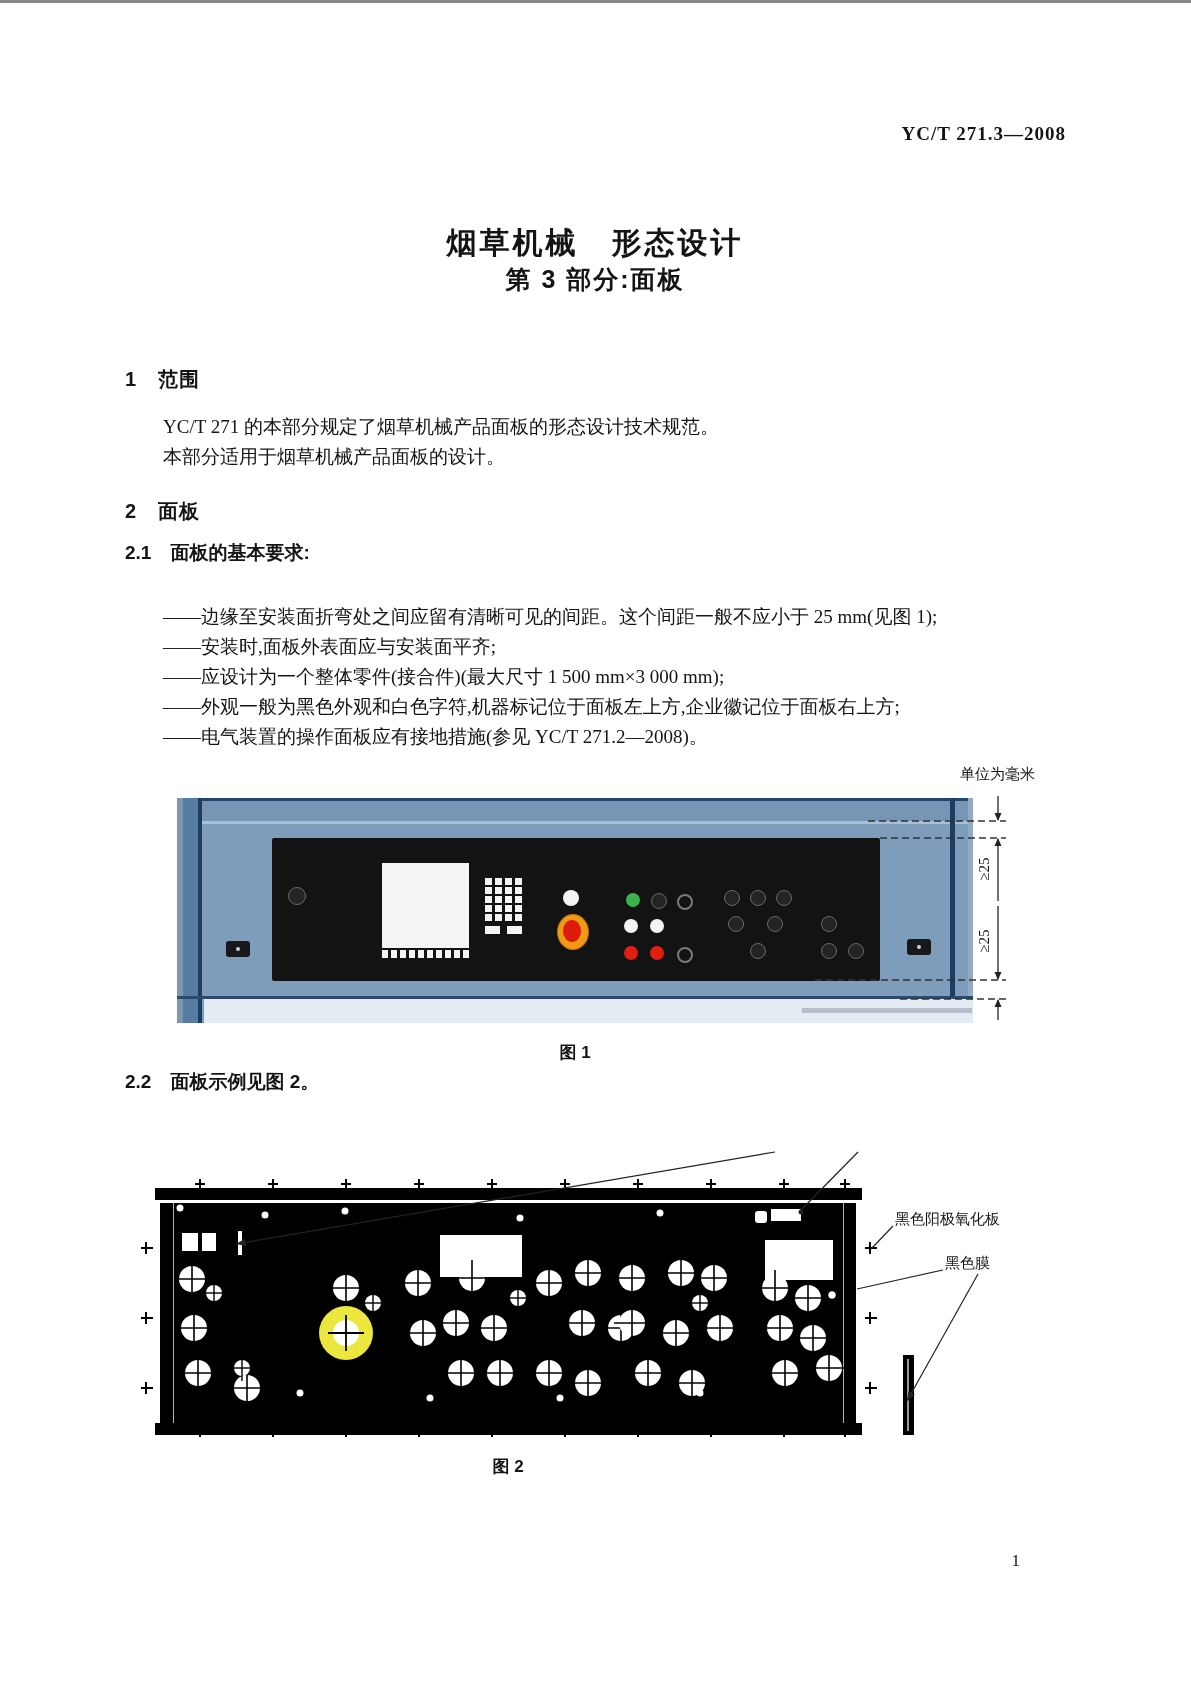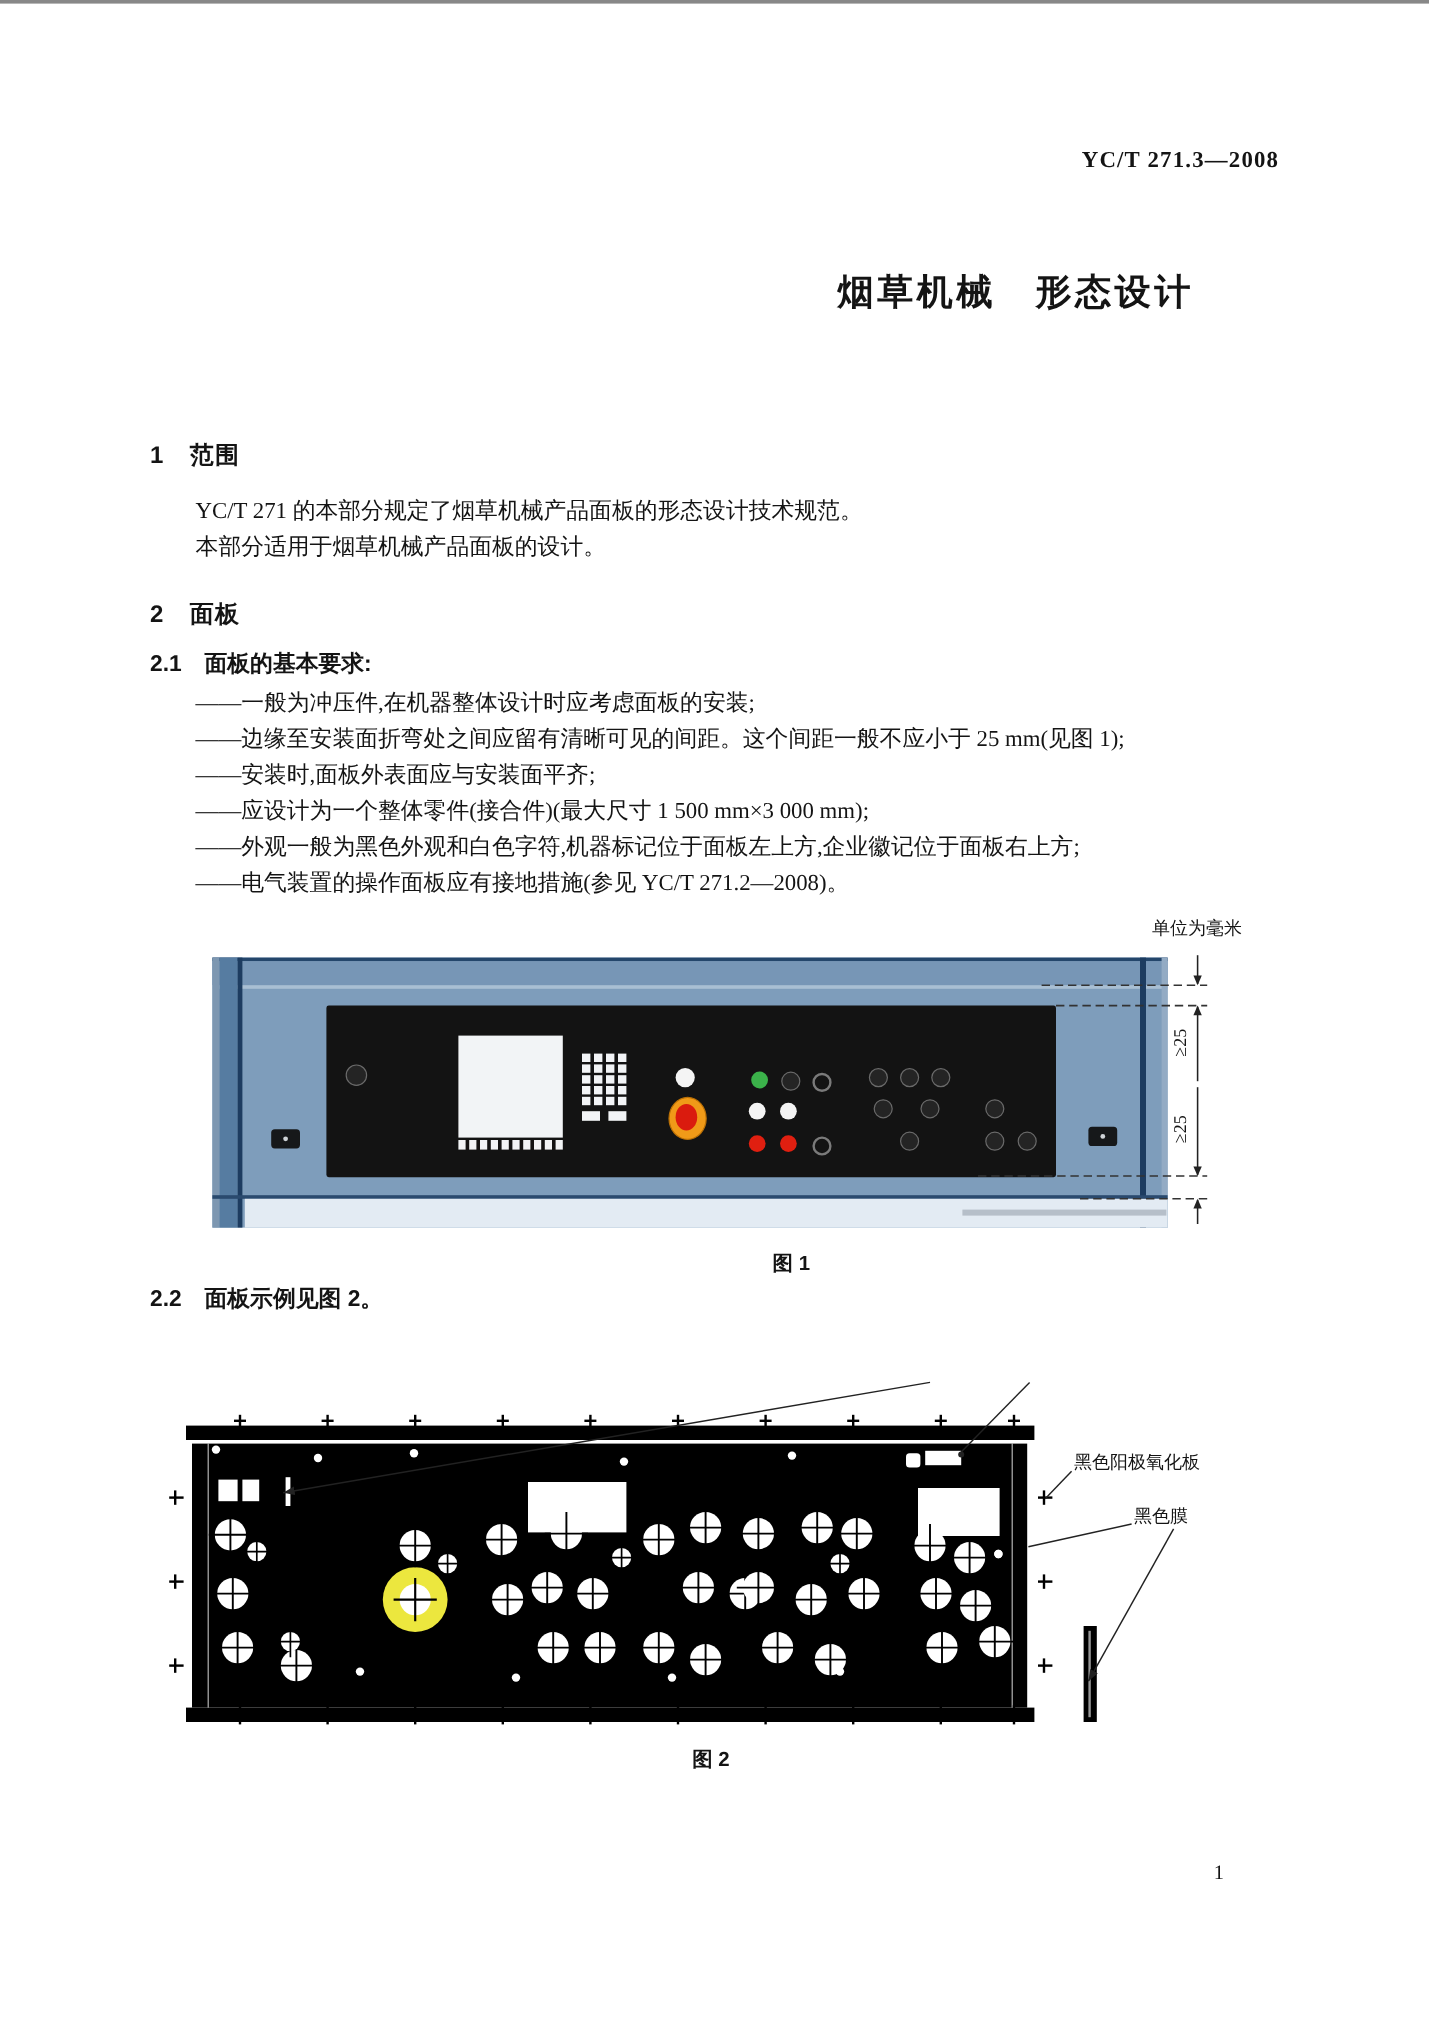--- a/index.html
+++ b/index.html
@@ -9,21 +9,21 @@
   .serif{font-family:"Liberation Serif",serif;}
   .hei{font-family:"Liberation Sans",sans-serif;font-weight:bold;}
   .hdr{font-size:19px;font-weight:bold;letter-spacing:1px;}
   .t1{font-size:30px;letter-spacing:3px;}
   .t2{font-size:25px;letter-spacing:2px;}
   .h1s{font-size:20px;letter-spacing:1px;}
   .h2s{font-size:19px;}
   .body-line{font-size:19px;line-height:24px;white-space:nowrap;}
   .small-label{font-size:15px;line-height:19px;}
   .caption{font-size:17px;}
-  .ctr{text-align:right;}
+  .ctr{text-align:center;}
   .rgt{text-align:right;}
   
   #fig1{left:177px;top:795px;width:796px;height:225px;background:#7e9dbb;}
   .f1-topline{left:0;top:0;width:796px;height:3px;background:#24466b;}
   .f1-topstrip{left:0;top:3px;width:796px;height:20px;background:#7796b6;}
   .f1-seam{left:0;top:23px;width:796px;height:3px;background:#a9bfd3;}
   .f1-left-a{left:0;top:0;width:6px;height:225px;background:#7d97b1;}
   .f1-left-b{left:6px;top:0;width:15px;height:225px;background:#567ca1;}
   .f1-left-c{left:21px;top:0;width:4px;height:225px;background:#1d3c60;}
   .f1-right-line{left:773px;top:0;width:5px;height:225px;background:#1d3c60;}
@@ -65,29 +65,29 @@
   .overlay{pointer-events:none;}
 </style>
 </head>
 <body>
 
 <div class="page">
 
   <div class="abs hdr rgt" style="left:766px;top:120px;width:300px;">YC/T 271.3—2008</div>
 
   <div class="abs hei t1 ctr" style="left:195px;top:220px;width:800px;">烟草机械　形态设计</div>
+  <div class="abs hei t2 ctr" style="left:195px;top:260px;width:800px;">第 3 部分:面板</div>
 
   <div class="abs hei h1s" style="left:125px;top:363px;">1　范围</div>
   <div class="abs body-line" style="left:163px;top:412px;">YC/T 271 的本部分规定了烟草机械产品面板的形态设计技术规范。</div>
   <div class="abs body-line" style="left:163px;top:442px;">本部分适用于烟草机械产品面板的设计。</div>
 
   <div class="abs hei h1s" style="left:125px;top:495px;">2　面板</div>
   <div class="abs hei h2s" style="left:125px;top:537px;">2.1　面板的基本要求:</div>
 
-  <div class="abs body-line" style="left:163px;top:572px;">——一般为冲压件,在机器整体设计时应考虑面板的安装;</div>
   <div class="abs body-line" style="left:163px;top:602px;">——边缘至安装面折弯处之间应留有清晰可见的间距。这个间距一般不应小于 25 mm(见图 1);</div>
   <div class="abs body-line" style="left:163px;top:632px;">——安装时,面板外表面应与安装面平齐;</div>
   <div class="abs body-line" style="left:163px;top:662px;">——应设计为一个整体零件(接合件)(最大尺寸 1 500 mm×3 000 mm);</div>
   <div class="abs body-line" style="left:163px;top:692px;">——外观一般为黑色外观和白色字符,机器标记位于面板左上方,企业徽记位于面板右上方;</div>
   <div class="abs body-line" style="left:163px;top:722px;">——电气装置的操作面板应有接地措施(参见 YC/T 271.2—2008)。</div>
 
   <div class="abs small-label rgt" style="left:885px;top:762px;width:150px;">单位为毫米</div>
 
   <div id="fig1" class="abs">
     <div class="abs f1-topline"></div>

